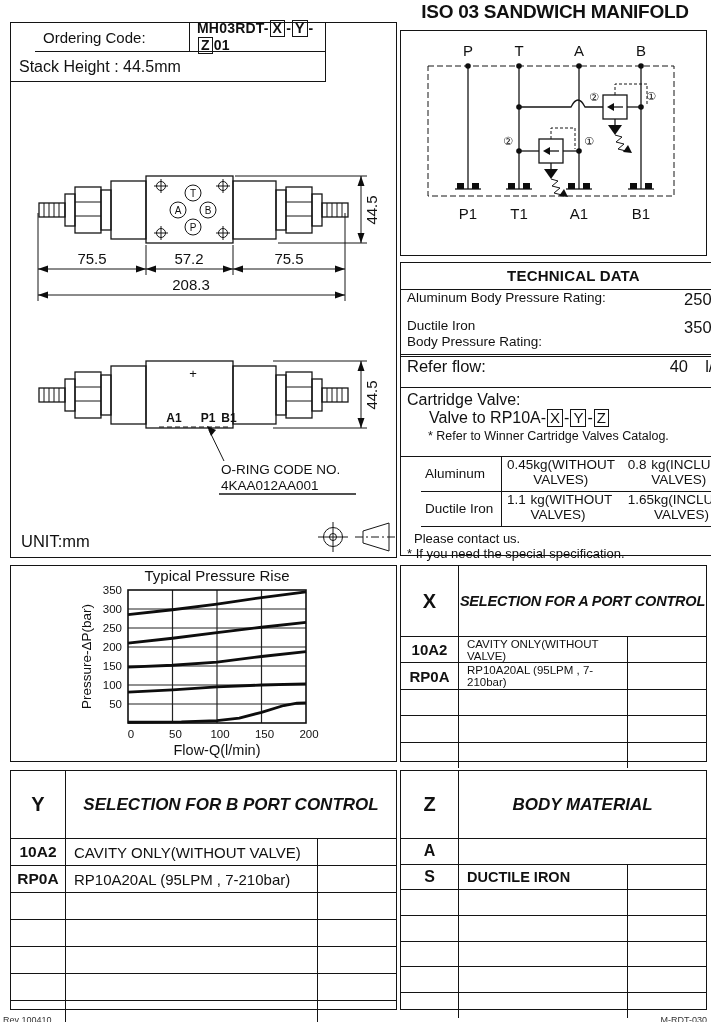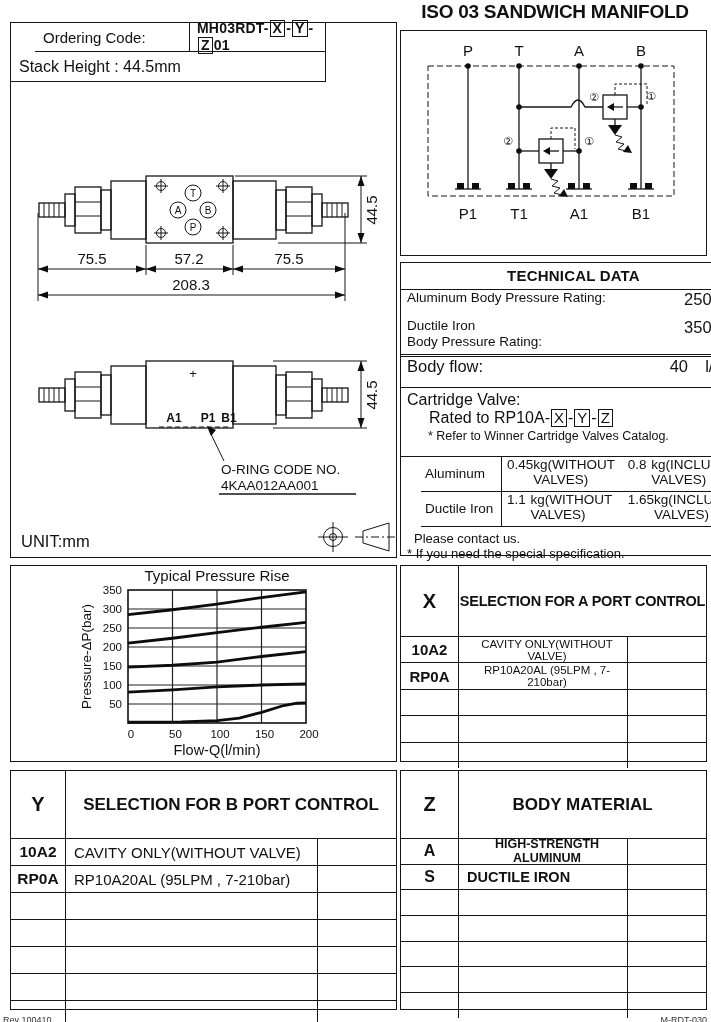--- a/index.html
+++ b/index.html
@@ -43,26 +43,26 @@
              padding-left:4px;font-size:13.5px;line-height:1.05;}
   .wrow .wls{flex:1;display:flex;flex-direction:row;justify-content:center;padding-left:5px;}
   .wl{display:flex;font-size:13.5px;line-height:15px;}
   .wl .num{width:34px;}
   #tech .foot{padding:4px 6px 0 6px;font-size:13px;line-height:15px;}
   
   .sel{background:#fff;border:1.5px solid #141414;}
   .sel .shdr{display:flex;border-bottom:1.4px solid #141414;}
   .sel .shdr .scode{border-right:1.2px solid #141414;display:flex;align-items:center;justify-content:center;
                     font-weight:700;font-size:20px;}
-  .sel .shdr .stitle{flex:1;display:flex;align-items:center;justify-content:center;font-weight:700;}
+  .sel .shdr .stitle{flex:1;display:flex;align-items:center;justify-content:center;font-weight:700;font-style:italic;}
   .srow{display:flex;border-bottom:1.2px solid #141414;}
   .srow:last-child{border-bottom:none;}
   .srow .scell{border-right:1.2px solid #141414;display:flex;align-items:center;justify-content:center;
                font-weight:700;}
-  .srow .sdesc{flex:1;display:flex;align-items:center;padding-left:8px;border-right:1.2px solid #141414;text-align:center;}
+  .srow .sdesc{flex:1;display:flex;align-items:center;padding-left:8px;border-right:1.2px solid #141414;}
   .srow .sx{}
   #xtable{left:400px;top:565px;width:307px;height:197px;}
   #xtable .shdr{height:70px;}
   #xtable .scode{width:57px;}
   #xtable .stitle{font-size:14.5px;letter-spacing:-.2px;}
   #xtable .srow{height:25.4px;}
   #xtable .scell{width:57px;font-size:15px;}
   #xtable .sdesc{font-size:11.5px;}
   #xtable .sx{width:78px;}
   #ytable{left:10px;top:770px;width:387px;height:240px;}
@@ -329,27 +329,27 @@
       <div class="tv">250 bar</div>
     </div>
     <div class="trow r2">
       <div class="tl">
         <span>Ductile Iron</span><br>
         <span>Body Pressure Rating:</span>
       </div>
       <div class="tv">350 bar</div>
     </div>
     <div class="trow r3">
-      <div class="tl">Body flow:</div>
+      <div class="tl">Refer flow:</div>
       <div class="tv">40</div>
       <div class="tv" style="width:52px;text-align:right;">l/min</div>
     </div>
     <div class="cart">
       <div class="c1">Cartridge Valve:</div>
-      <div class="c2"><span>Rated to RP10A-</span><span class="boxed sm">X</span><span>-</span><span class="boxed sm">Y</span><span>-</span><span class="boxed sm">Z</span>
+      <div class="c2"><span>Valve to RP10A-</span><span class="boxed sm">X</span><span>-</span><span class="boxed sm">Y</span><span>-</span><span class="boxed sm">Z</span>
       </div>
       <div class="c3">* Refer to Winner Cartridge Valves Catalog.</div>
     </div>
     <div class="wrow">
       <div class="mat">Aluminum</div>
       <div class="wls">
         <div class="wl">
             <span class="num">0.45</span>
             <span>kg(WITHOUT VALVES)</span>
           </div>
@@ -487,21 +487,20 @@
       </div>
   </div>
 
   <div class="abs sel" id="ztable">
     <div class="shdr">
       <div class="scode">Z</div>
       <div class="stitle">BODY MATERIAL</div>
     </div>
     <div class="srow">
         <div class="scell">A</div>
-        <div class="sdesc">HIGH-STRENGTH ALUMINUM</div>
         <div class="sx"></div>
       </div>
     <div class="srow">
         <div class="scell">S</div>
         <div class="sdesc">DUCTILE IRON</div>
         <div class="sx"></div>
       </div>
     <div class="srow">
         <div class="scell"></div>
         <div class="sdesc"></div>

